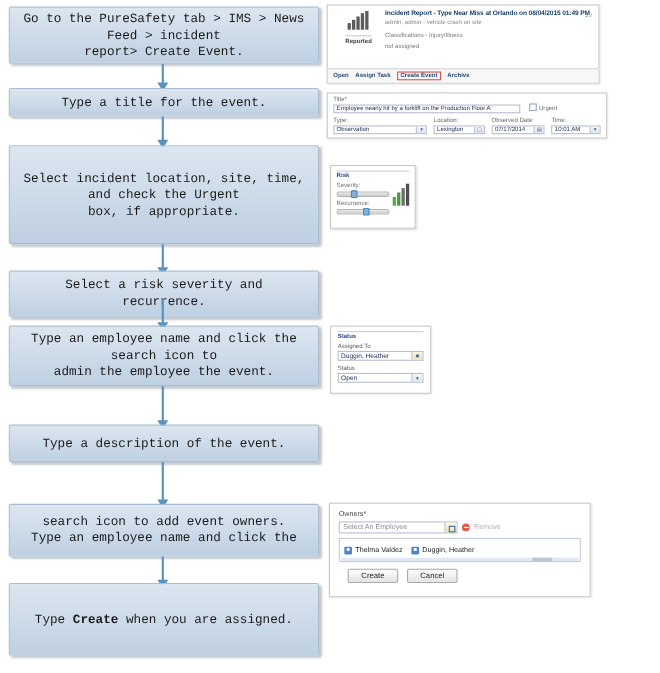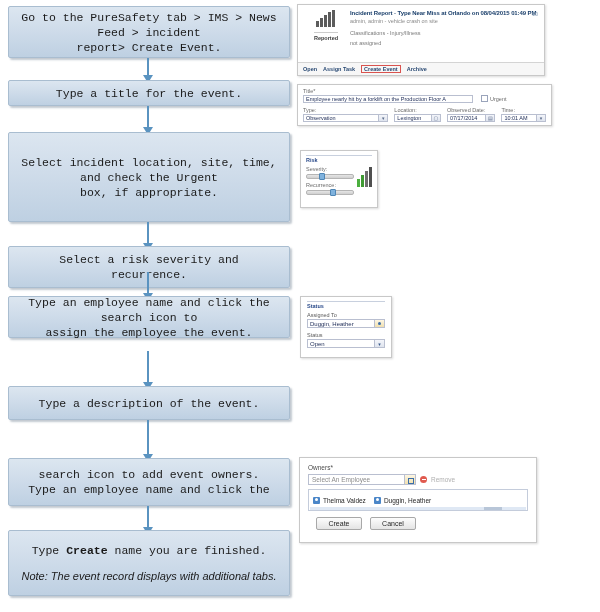--- a/index.html
+++ b/index.html
@@ -417,42 +417,41 @@
     <span class="line">Select incident location, site, time, and check the Urgent</span>
     <span class="line">box, if appropriate.</span>
   </div>
   <div class="arrow" style="top:222px;height:22px;"></div>
 
   <div class="flow-box" style="top:246px;height:42px;">
     <span class="line">Select a risk severity and recurrence.</span>
   </div>
   <div class="arrow" style="top:272px;height:22px;"></div>
 
-  <div class="flow-box" style="top:296px;height:42px;">
+  <div class="flow-box" style="top:296px;height:55px;">
     <span class="line">Type an employee name and click the search icon to</span>
-    <span class="line">assign the employee the event.</span>
+    <span class="line">admin the employee the event.</span>
   </div>
   <div class="arrow" style="top:351px;height:32px;"></div>
 
   <div class="flow-box" style="top:386px;height:34px;">
     <span class="line">Type a description of the event.</span>
   </div>
   <div class="arrow" style="top:420px;height:35px;"></div>
 
   <div class="flow-box" style="top:458px;height:48px;">
     <span class="line">search icon to add event owners.</span>
     <span class="line">Type an employee name and click the</span>
   </div>
   <div class="arrow" style="top:506px;height:22px;"></div>
 
   <div class="flow-box" style="top:530px;height:66px;">
     <span class="line">
-      <span>Type </span><b>Create</b><span> name you are finished.</span>
+      <span>Type </span><b>Create</b><span> when you are assigned.</span>
     </span>
-    <span class="note">Note: The event record displays with additional tabs.</span>
   </div>
 </div>
 
 <div class="panel" id="panel-report">
   <div class="rep-count">10</div>
   <div class="rep-body">
     <div class="rep-iconcol">
       <div class="bars">
           <i></i>
           <i></i>

